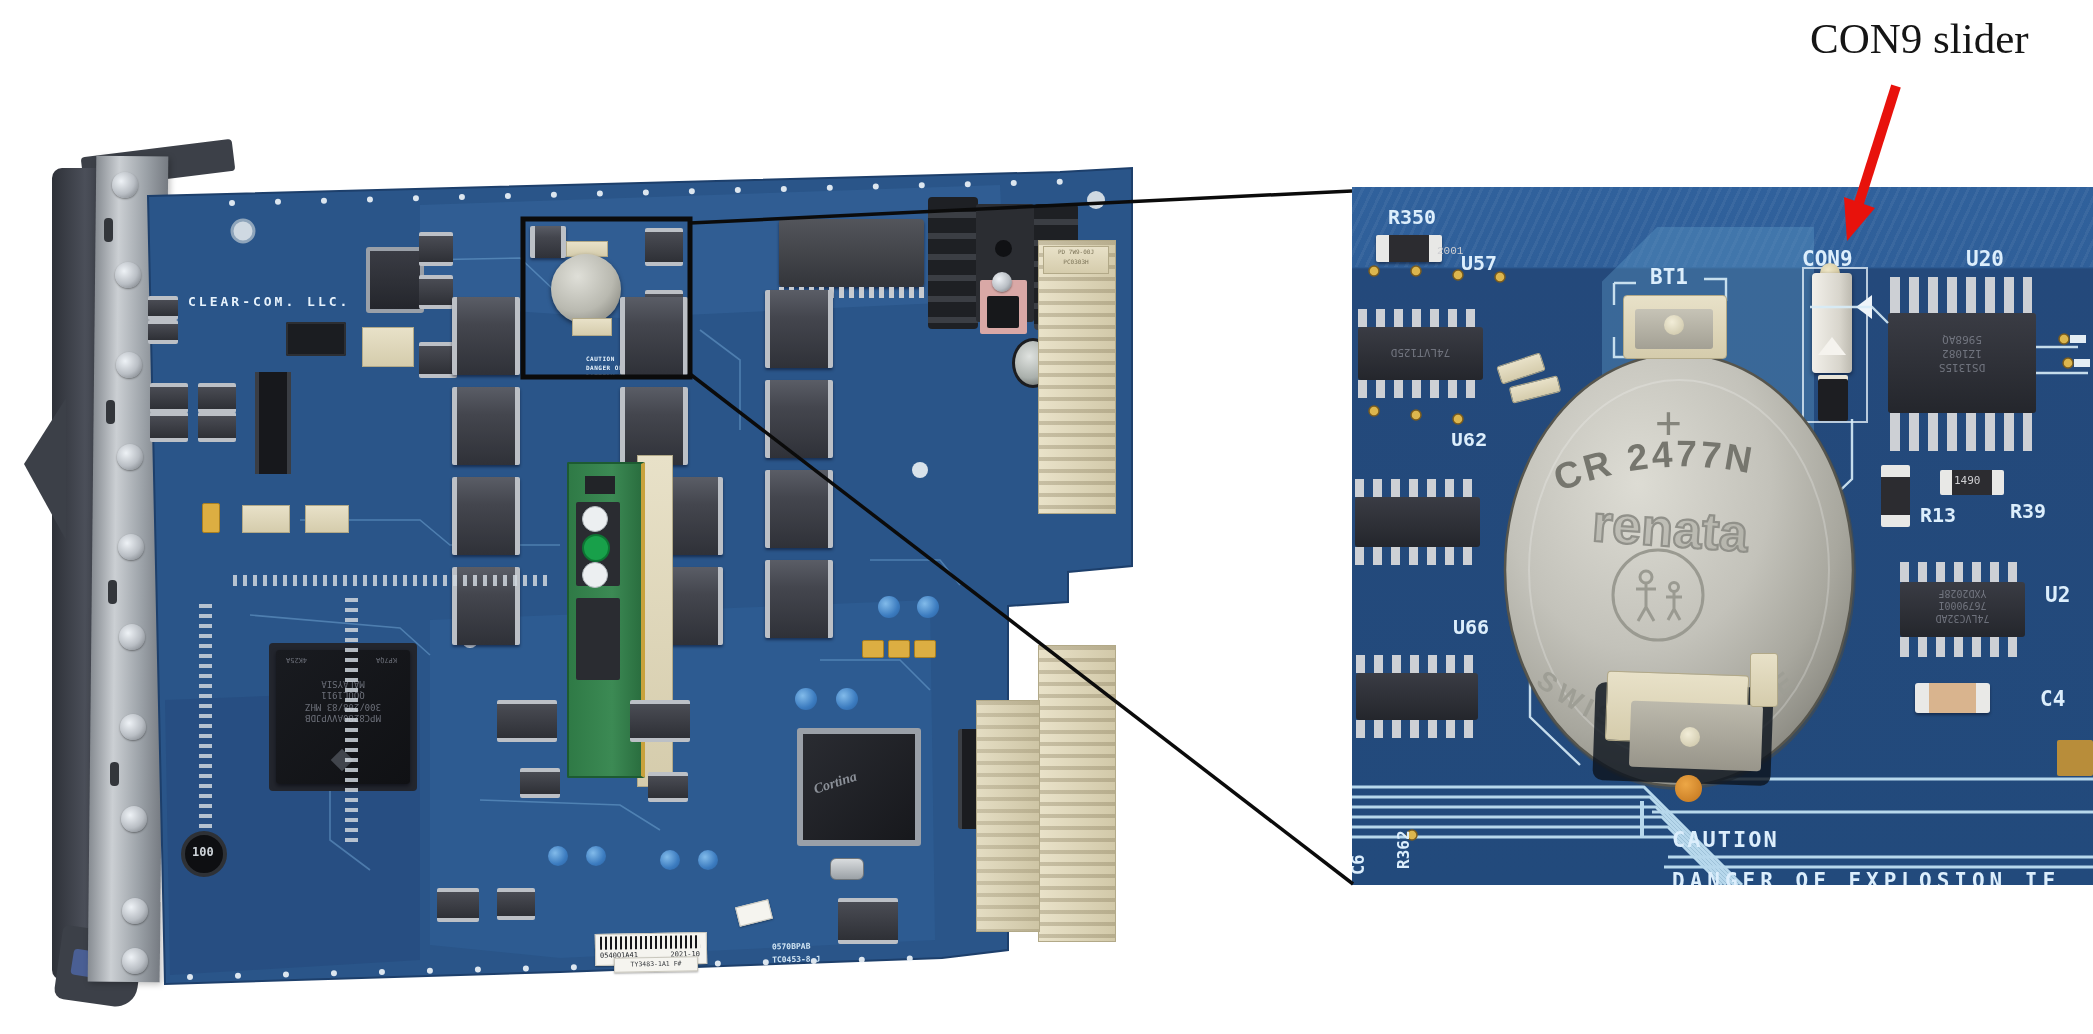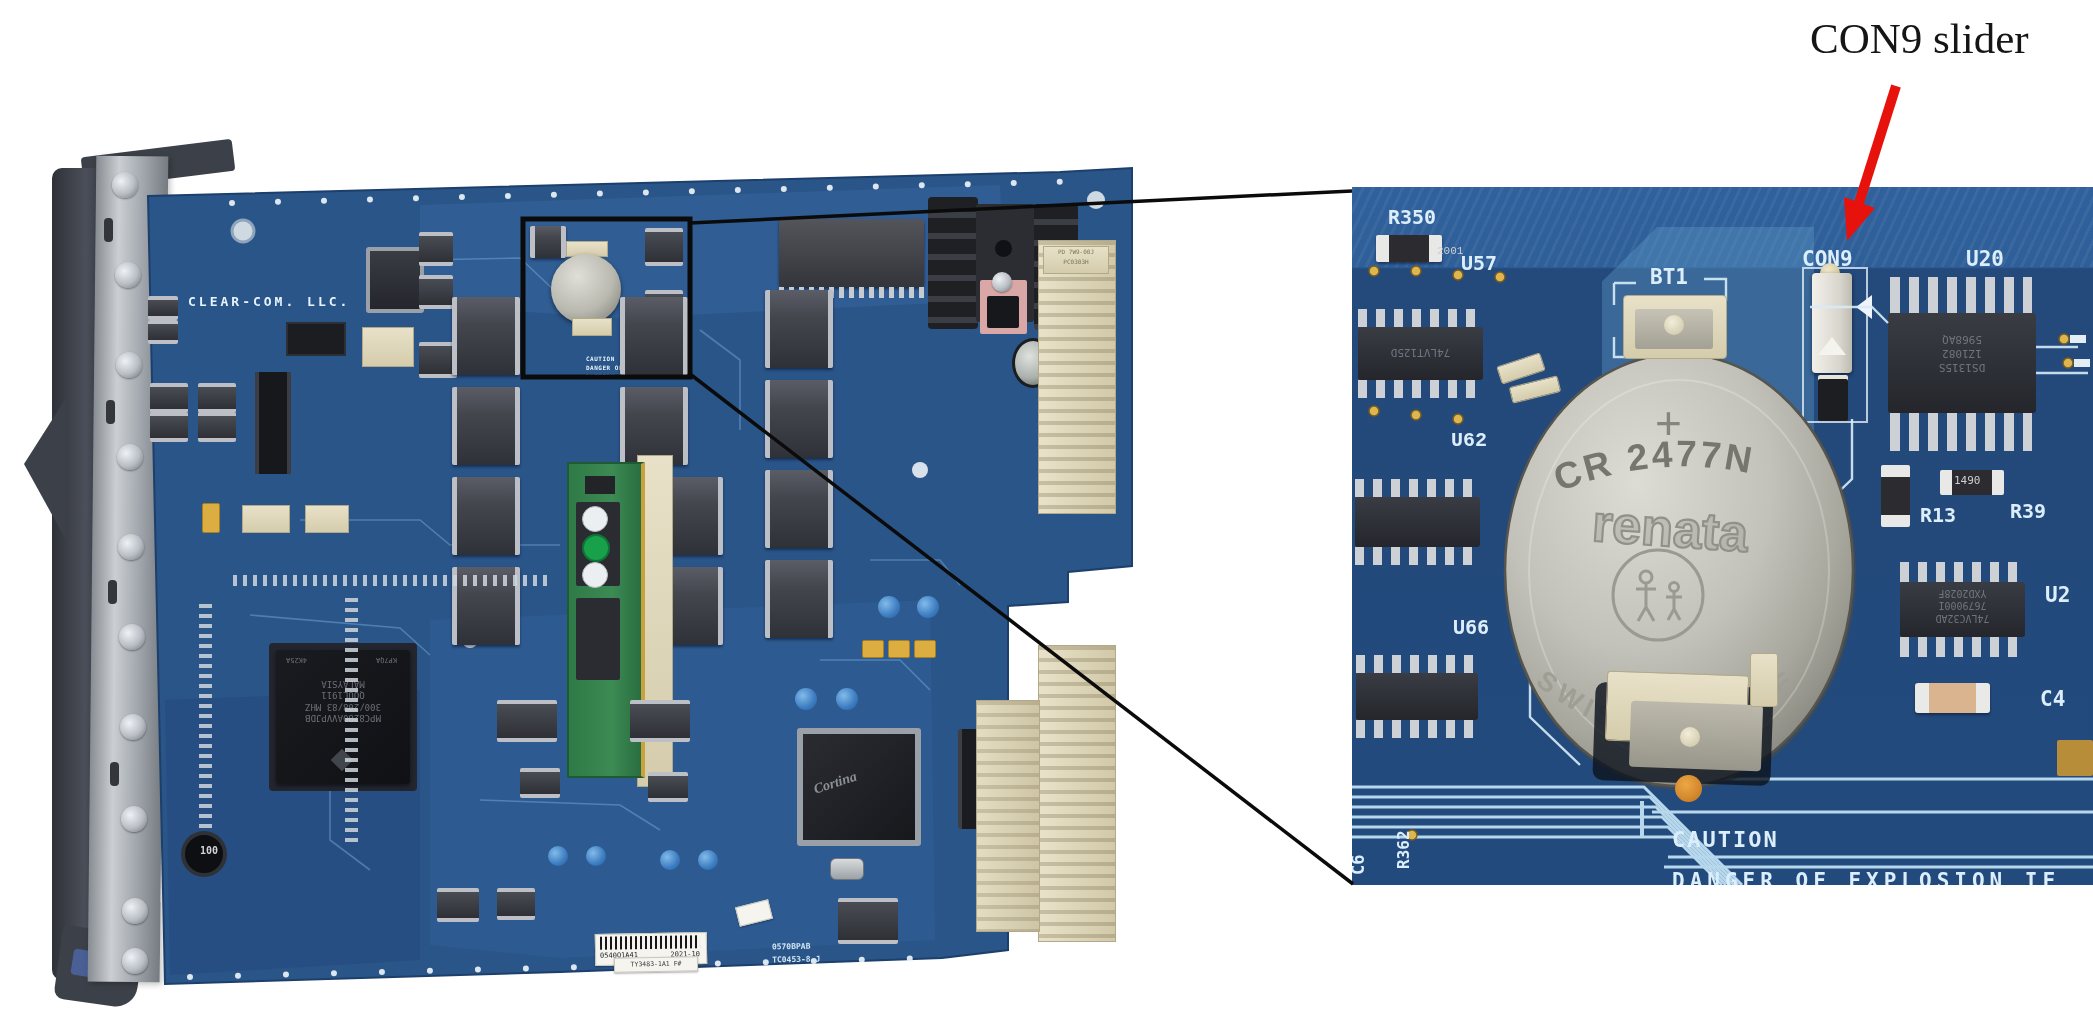--- a/index.html
+++ b/index.html
@@ -185,21 +185,21 @@
   <div class="abs" style="left:958px;top:729px;width:56px;height:100px;background:#1b1c20;border-radius:3px;
               border-left:4px solid #3c3f45;border-right:4px solid #3c3f45;"></div>
   <div class="abs silk" style="left:938px;top:788px;font-size:8px;color:#d8dde3;transform:rotate(-90deg);transform-origin:60px 0px;
               text-align:center;line-height:1.35;">
     <div>PCA</div>
     <div>EPF8135S-RC</div>
     <div>1921 YH</div>
   </div>
 
   <div class="abs" style="left:181px;top:831px;width:38px;height:38px;border-radius:50%;background:#0e0f12;border:4px solid #2e3136;"></div>
-  <div class="abs silk" style="left:200px;top:845px;font-size:10px;color:#cfd5da;">100</div>
+  <div class="abs silk" style="left:192px;top:845px;font-size:12px;color:#cfd5da;">100</div>
   <div class="abs blue-cap" style="left:878px;top:596px;width:22px;height:22px;"></div>
   <div class="abs blue-cap" style="left:917px;top:596px;width:22px;height:22px;"></div>
   <div class="abs blue-cap" style="left:795px;top:688px;width:22px;height:22px;"></div>
   <div class="abs blue-cap" style="left:836px;top:688px;width:22px;height:22px;"></div>
   <div class="abs blue-cap" style="left:548px;top:846px;width:20px;height:20px;"></div>
   <div class="abs blue-cap" style="left:586px;top:846px;width:20px;height:20px;"></div>
   <div class="abs blue-cap" style="left:660px;top:850px;width:20px;height:20px;"></div>
   <div class="abs blue-cap" style="left:698px;top:850px;width:20px;height:20px;"></div>
   <div class="abs ylw" style="left:862px;top:640px;width:20px;height:16px;"></div>
   <div class="abs ylw" style="left:888px;top:640px;width:20px;height:16px;"></div>

